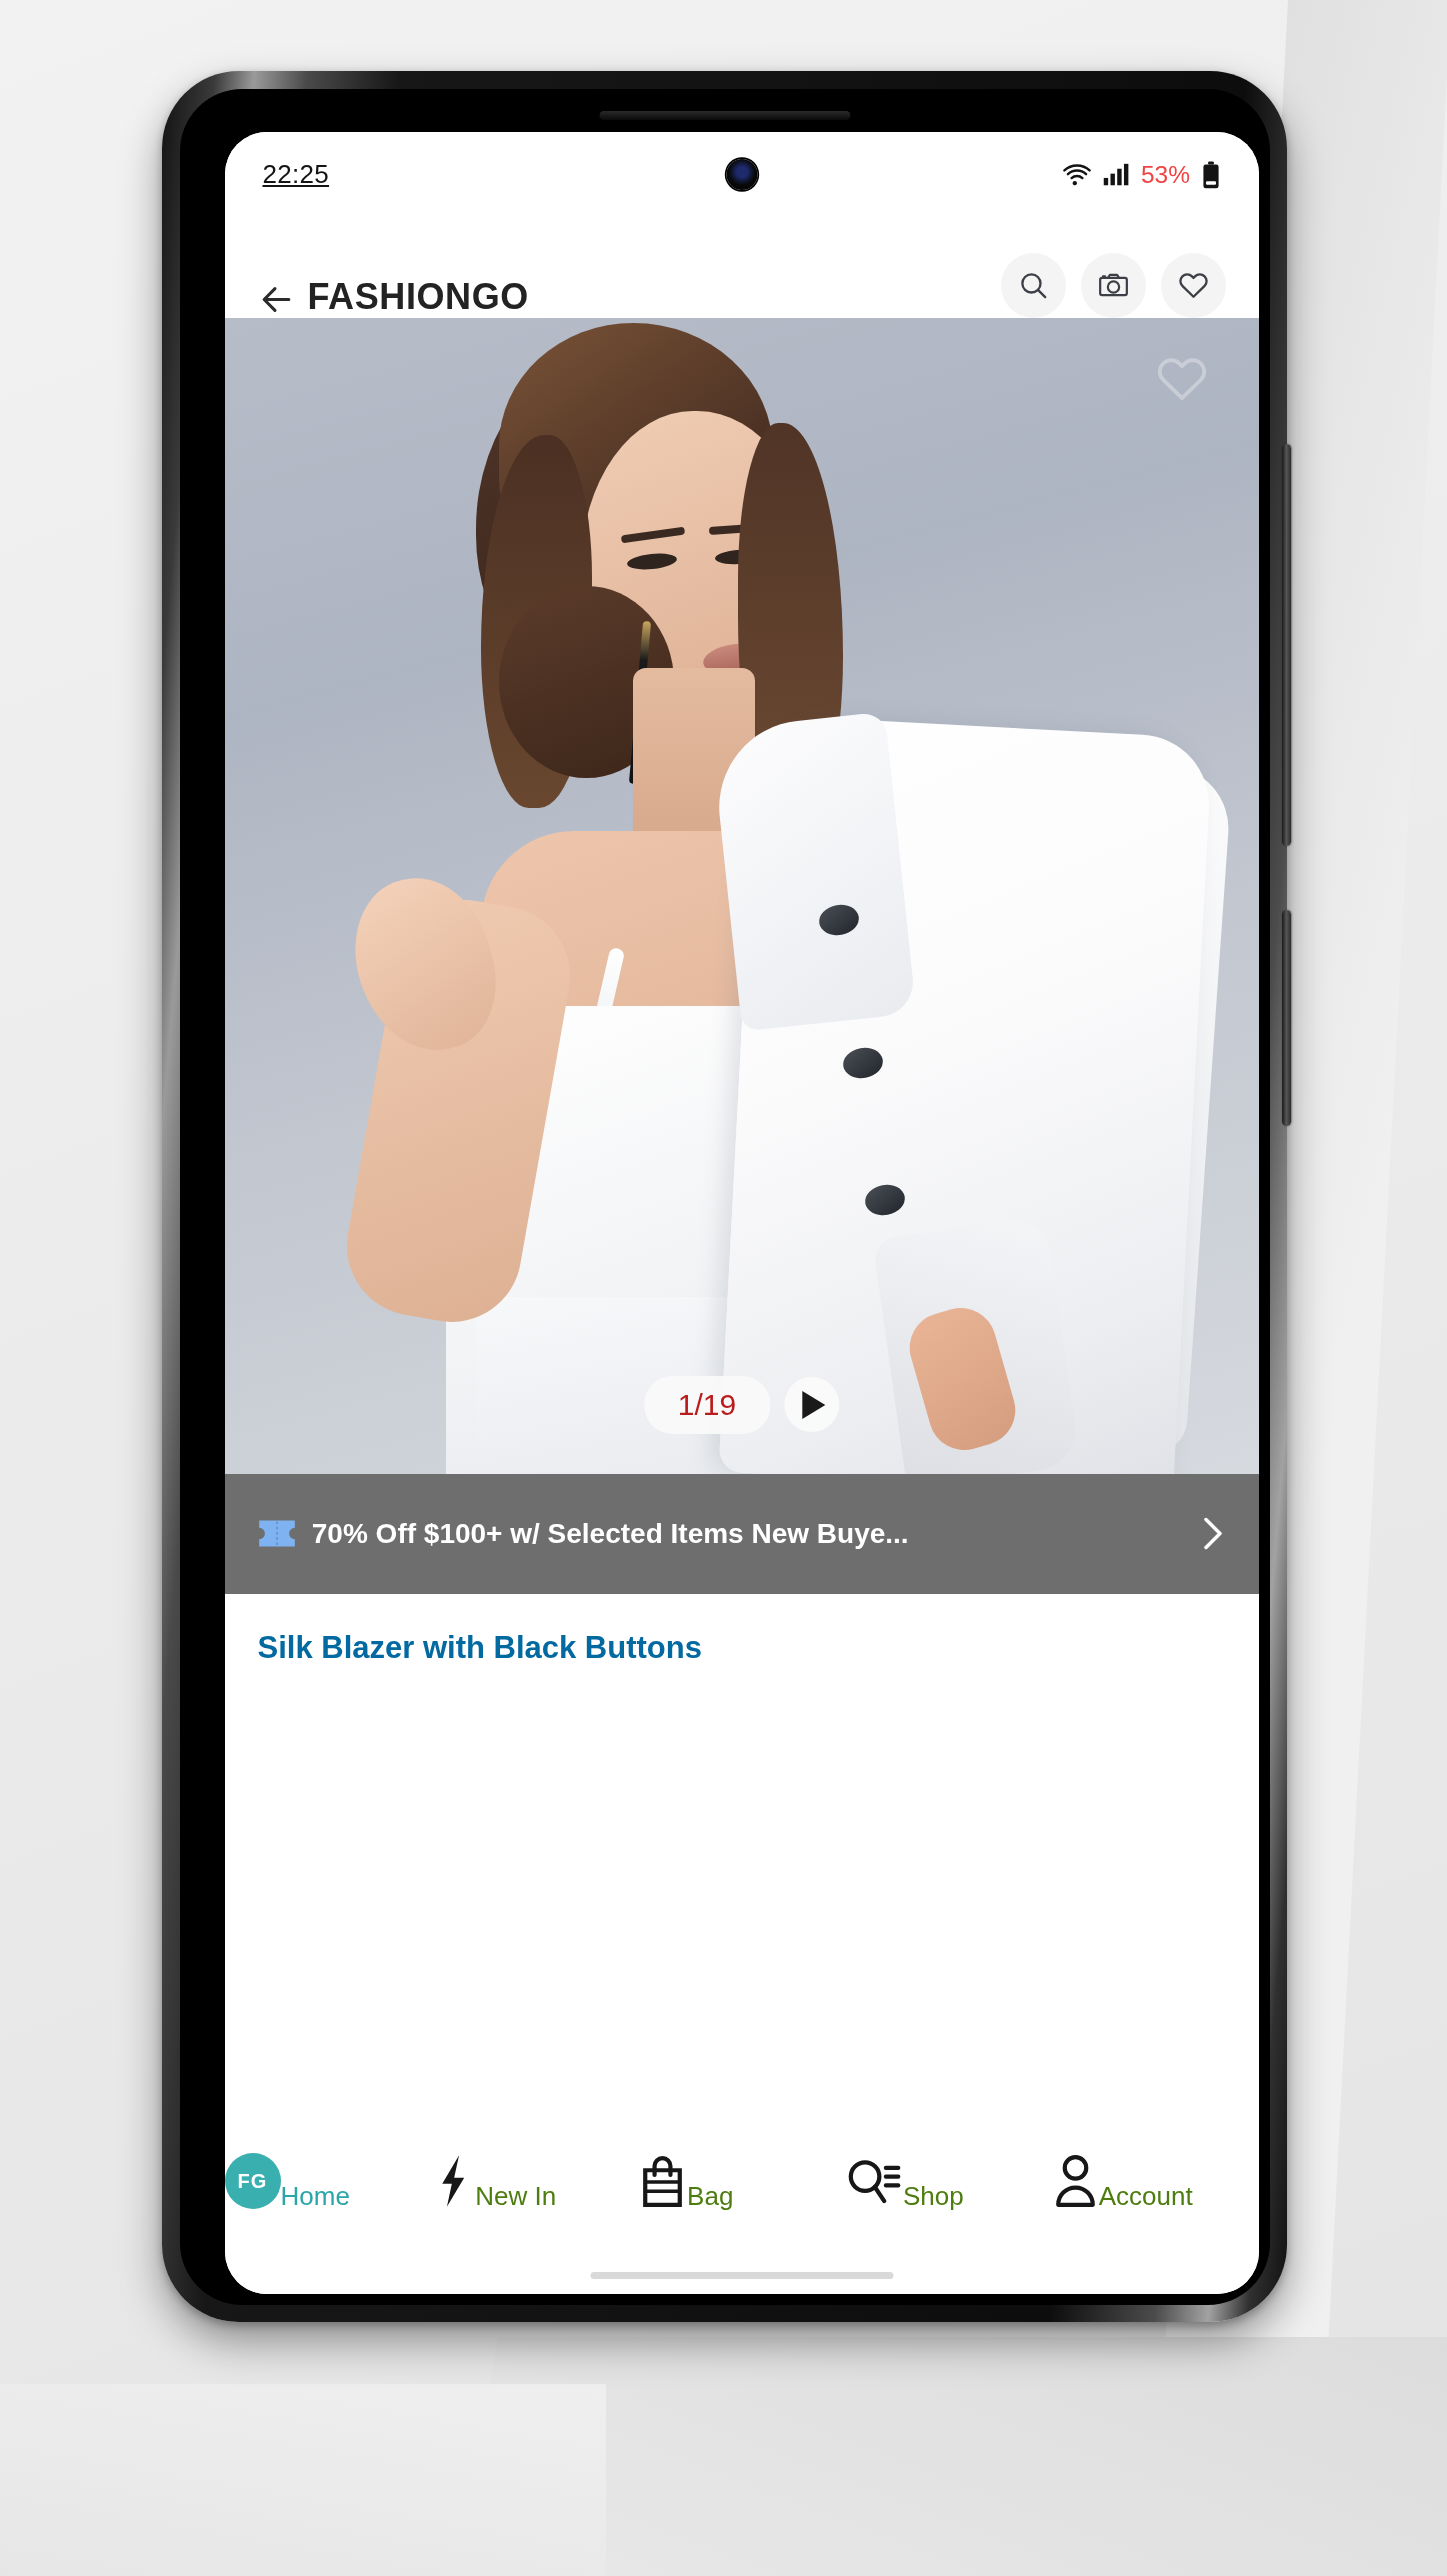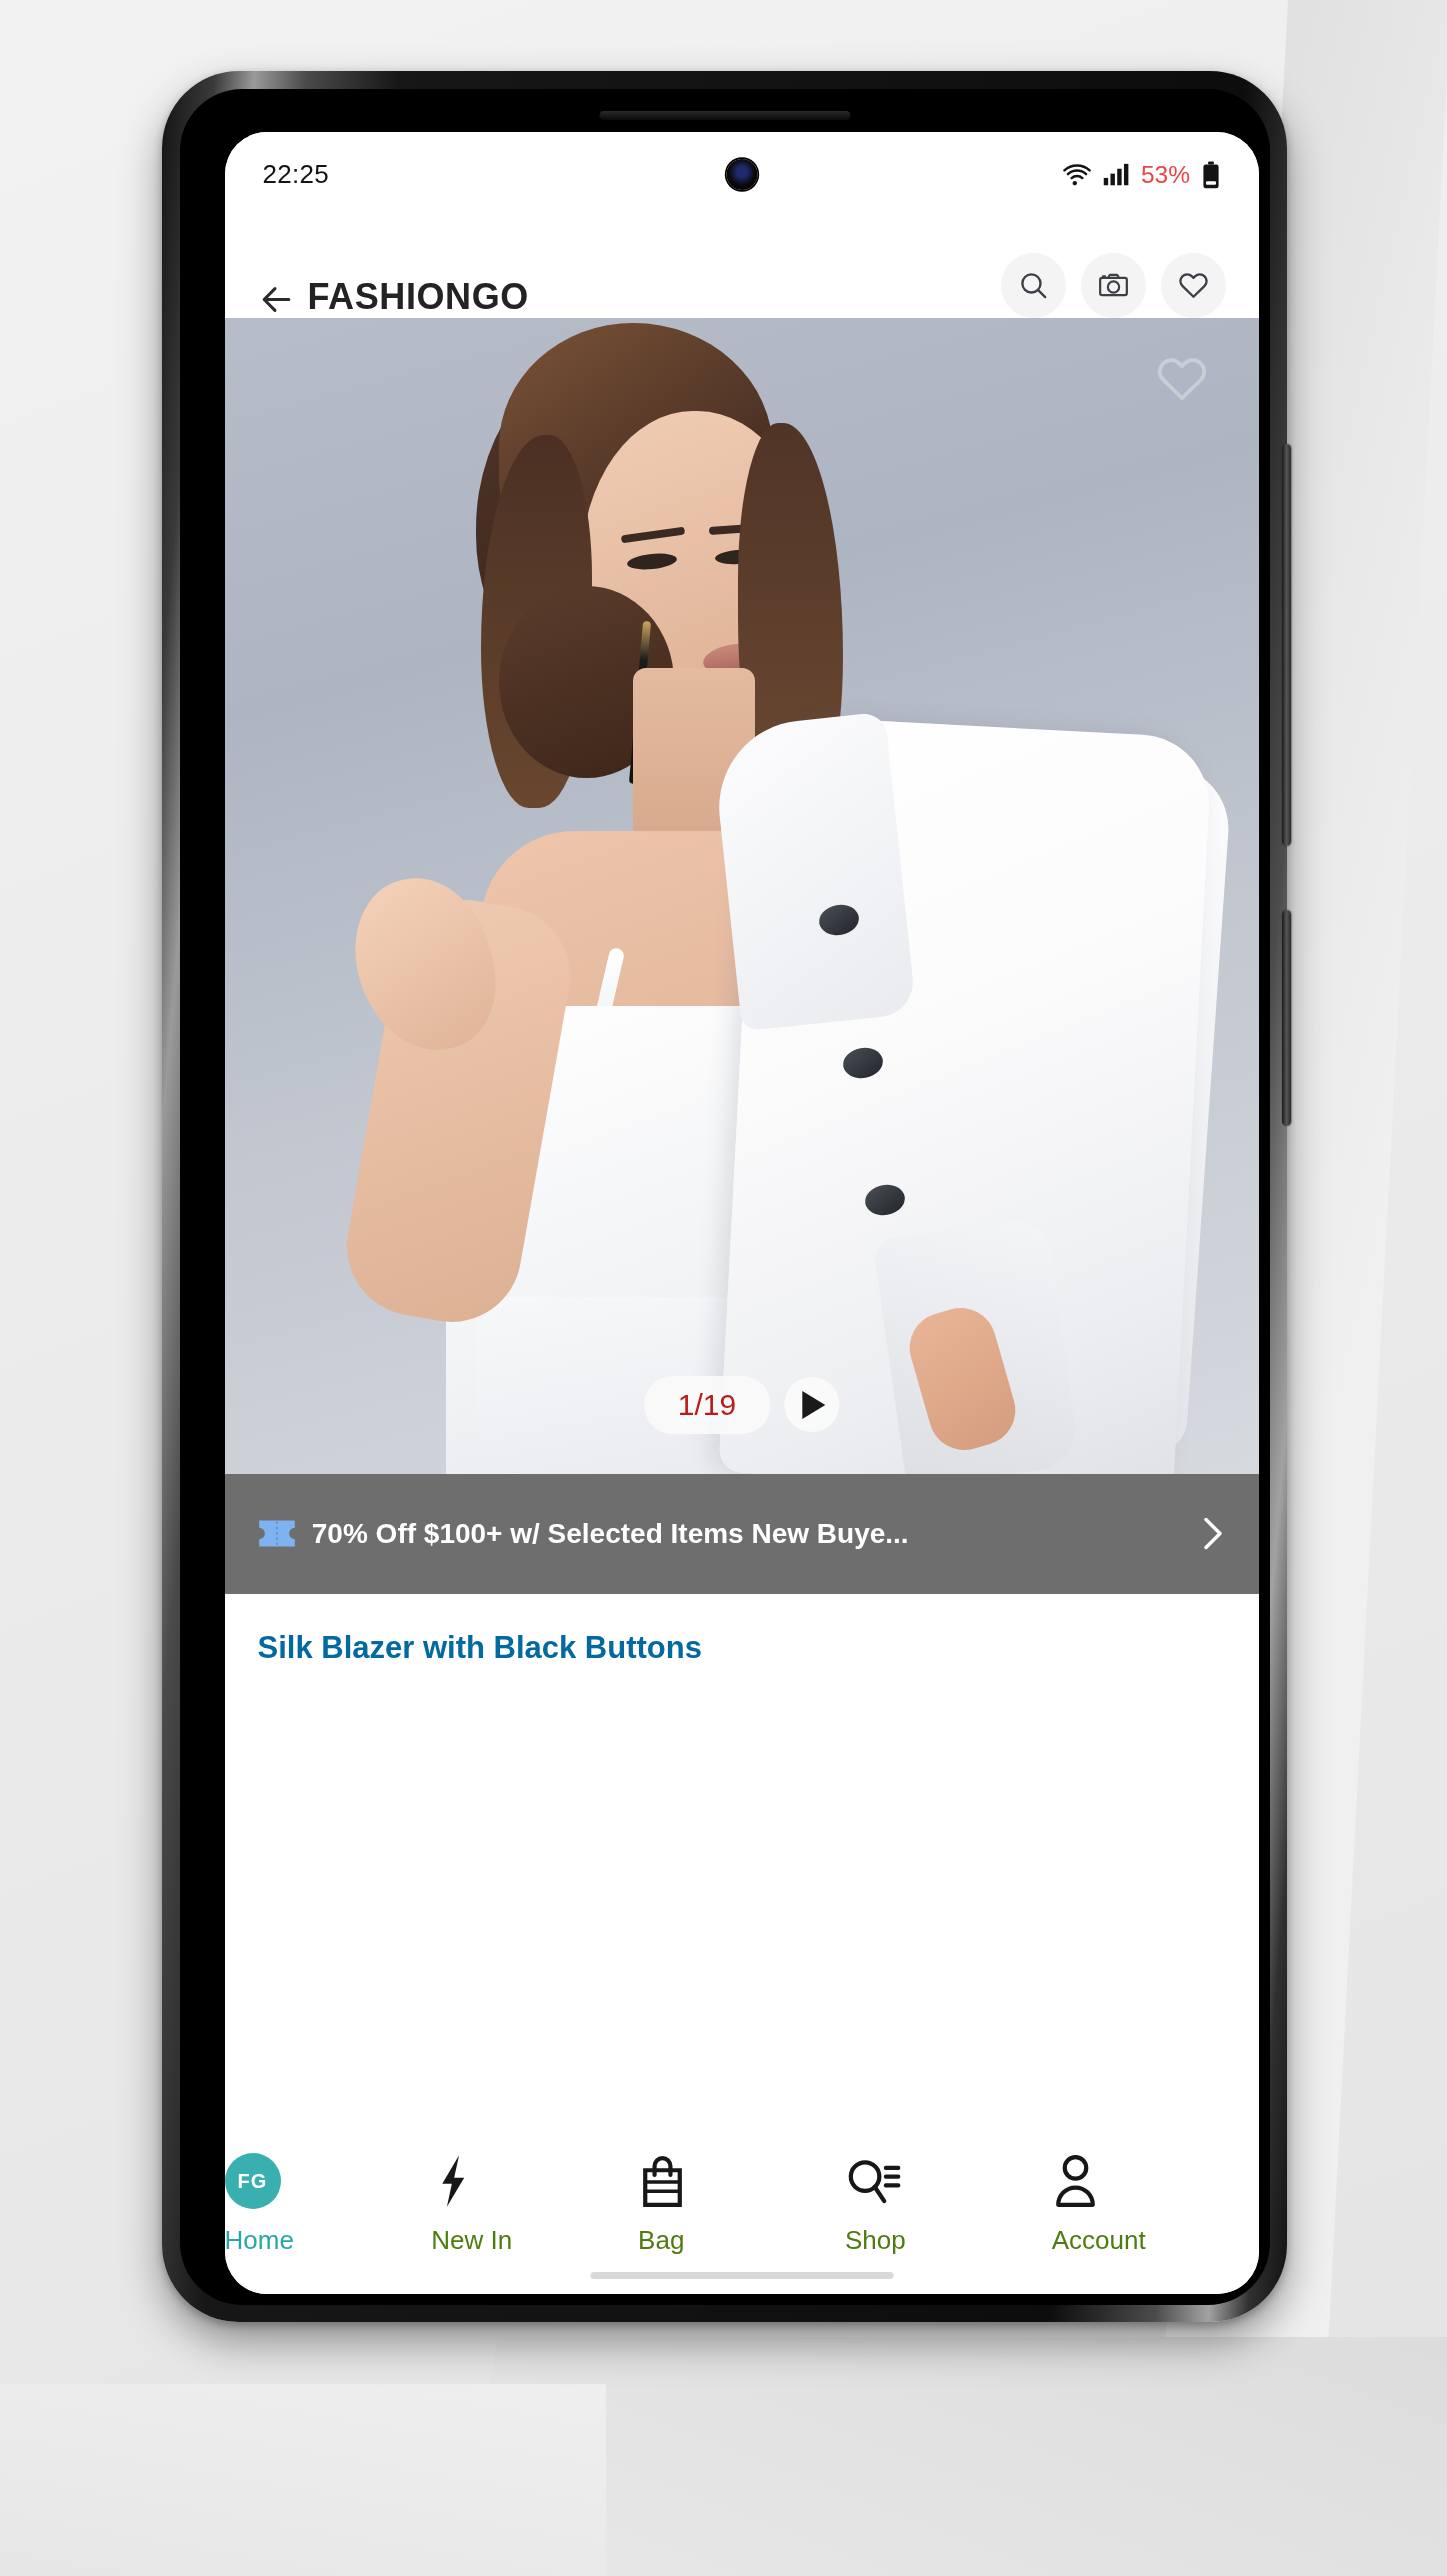--- a/index.html
+++ b/index.html
@@ -47,21 +47,21 @@
 
   
   .side-key{ position:absolute; left:1120px; width:9.3px; border-radius:4.7px;
     background:linear-gradient(90deg,#1a1a1a,#555,#2c2c2c); box-shadow:0.6px 0 1.7px rgba(0,0,0,.5); }
   #key-volume{ top:373px; height:402px; }
   #key-power{ top:839px; height:216px; }
 
   
   #statusbar{ height:86px; flex:0 0 86px; position:relative;
     display:flex; align-items:center; padding:0 38px; background:#fff; }
-  #clock{ font-size:26px; color:#141414; letter-spacing:0.3px; }
+  #clock{ font-size:26px; color:#141414; letter-spacing:0.3px;text-decoration:underline; }
   #punchhole{ position:absolute; left:50%; top:27px; transform:translateX(-50%);
     width:31px; height:31px; border-radius:50%;
     background:radial-gradient(circle at 50% 42%,#1d2a6b 0 22%,#090909 55%,#000 100%);
     box-shadow:0 0 0 1.7px #000; }
   #status-right{ margin-left:auto; display:flex; align-items:center; gap:10.5px; }
   #battery-pct{ font-size:24.5px; color:#ef4444; }
   .svg-ico{ display:block; }
 
   
   #appbar{ height:100px; flex:0 0 100px; display:flex; align-items:flex-end;
@@ -157,22 +157,22 @@
     overflow:hidden; text-overflow:ellipsis; }
   #promo-chevron{ margin-left:auto; flex:0 0 26px; width:26px; height:35px; }
 
   
   #product-area{ flex:1 1 auto; background:#fff; padding:36px 33px 0; }
   #product-title{ font-size:31px; font-weight:700; color:#0369a1; }
 
   
   #bottomnav{ flex:0 0 156px; height:156px; background:#fff;
     display:flex; align-items:flex-start; padding-top:13px; }
-  .nav-item{ flex:1 1 0; display:flex; flex-direction:column;
-    align-items:flex-start; gap:13px; }
+  .nav-item{ flex:1 1 0; display:flex; 
+    align-items:flex-end; }
   .nav-ico{ height:61px; display:flex; align-items:center; justify-content:center; }
   .nav-label{ font-size:26px; color:#4d7c0f; }
   .nav-item.active .nav-label{ color:#2aa5a8; }
   #fg-badge{ width:56px; height:56px; border-radius:50%; background:#3aafb0;
     display:flex; align-items:center; justify-content:center;
     color:#fff; font-size:20px; font-weight:700; letter-spacing:1.2px; }
   #home-indicator{ position:absolute; left:50%; bottom:15px; transform:translateX(-50%);
     width:303px; height:7px; border-radius:3.5px; background:#d9d9d9; }
 </style>
 </head>

